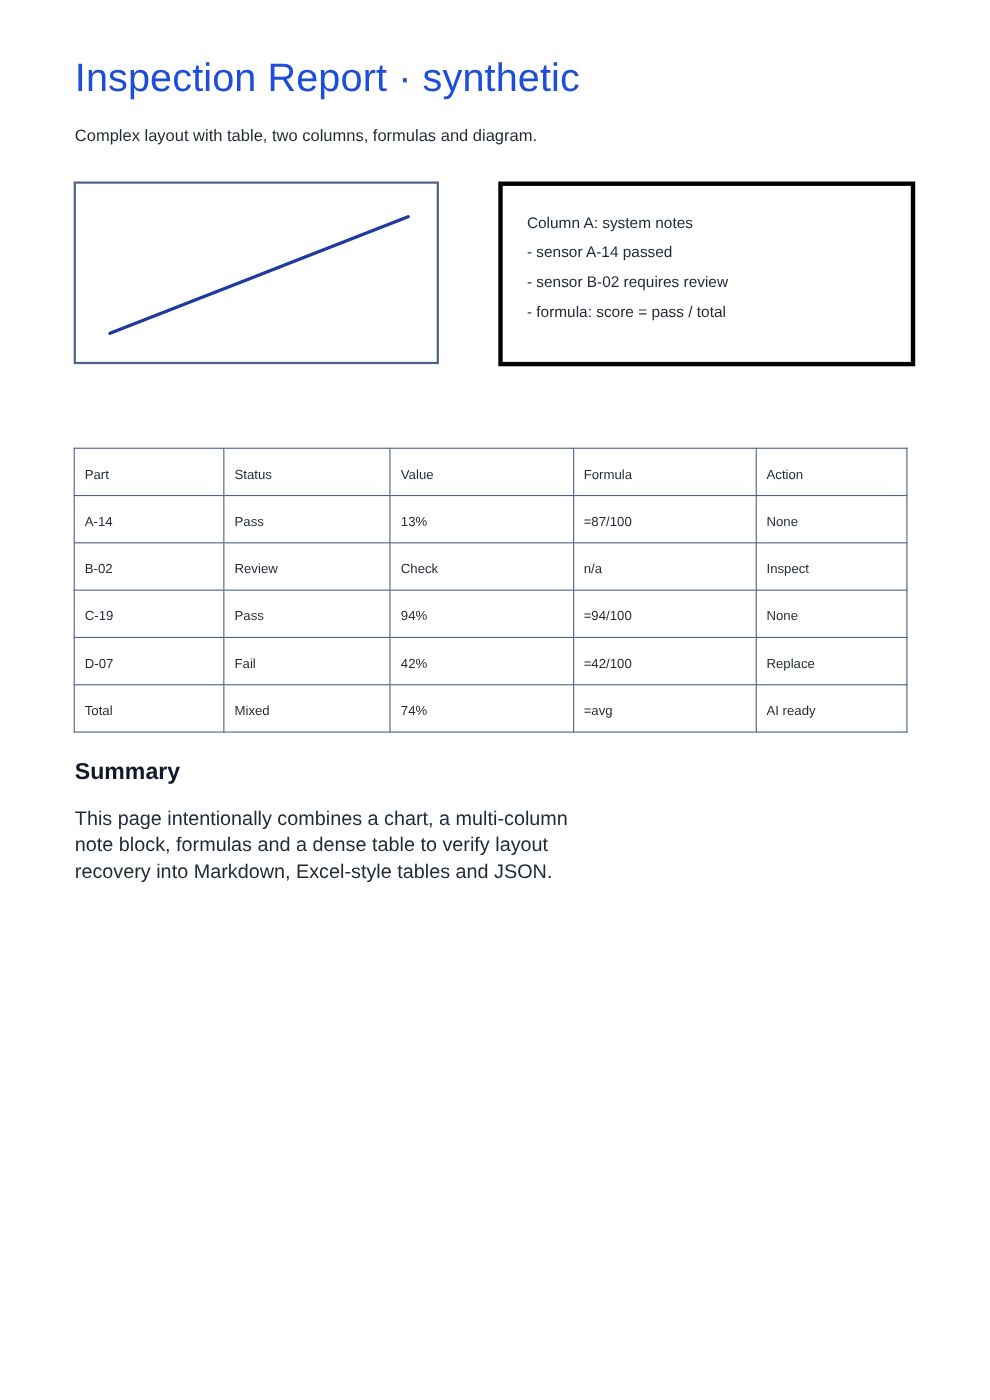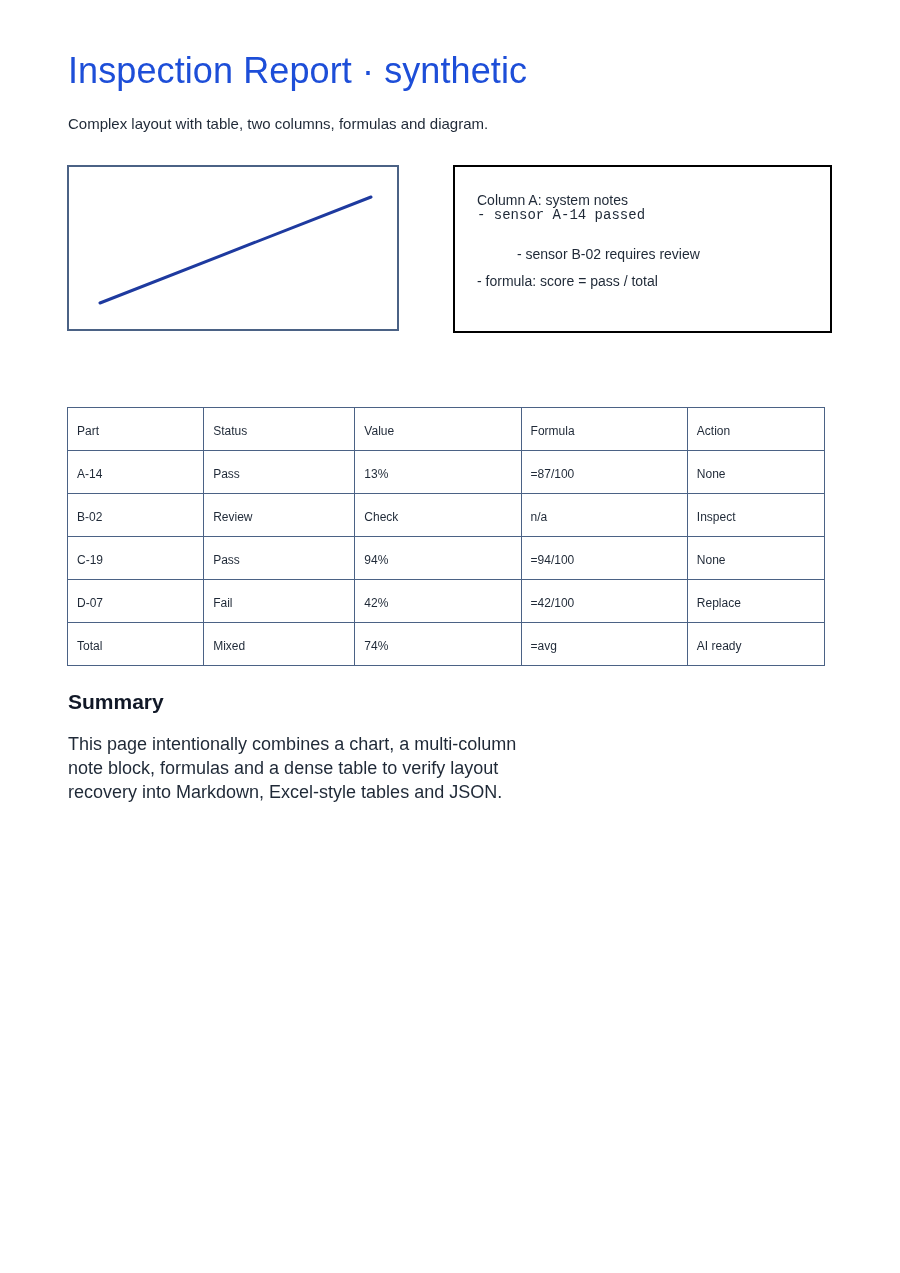--- a/index.html
+++ b/index.html
@@ -15,21 +15,21 @@
     position: absolute; left: 68px; top: 115px; margin: 0;
     font-size: 15px; color: #1f2937;
   }
   .chart-box {
     position: absolute; left: 67px; top: 165px; width: 332px; height: 166px;
     border: 2px solid #4b6285; box-sizing: border-box;
   }
   .chart-box svg { position: absolute; left: 0; top: 0; }
   .notes-box {
     position: absolute; left: 453px; top: 165px; width: 379px; height: 168px;
-    border: 2px solid #000000; box-sizing: border-box;
+    border: 4px solid #000000; box-sizing: border-box;
   }
   .notes-box .line {
     position: absolute; left: 22px; font-size: 14px; color: #1f2937;
   }
   table.data {
     position: absolute; left: 67px; top: 407px; width: 758px;
     border-collapse: collapse; font-size: 12px; color: #1f2937;
   }
   table.data td, table.data th {
     border: 1.5px solid #4b6285; height: 38px; padding: 4px 21px 0 9px;
@@ -51,22 +51,22 @@
 <p class="subtitle">Complex layout with table, two columns, formulas and diagram.</p>
 
 <div class="chart-box">
   <svg width="332" height="166" viewBox="0 0 332 166">
     <line x1="31" y1="136" x2="302" y2="30" stroke="#1e3a9f" stroke-width="3" stroke-linecap="round"></line>
   </svg>
 </div>
 
 <div class="notes-box">
   <div class="line" style="top:25px;">Column A: system notes</div>
-  <div class="line" style="top:40px;font-family:Liberation Mono, monospace;">- sensor A-14 passed</div>
-  <div class="line" style="top:79px;margin-left:40px;">- sensor B-02 requires review</div>
+  <div class="line" style="top:52px;">- sensor A-14 passed</div>
+  <div class="line" style="top:79px;">- sensor B-02 requires review</div>
   <div class="line" style="top:106px;">- formula: score = pass / total</div>
 </div>
 
 <table class="data">
   <colgroup>
     <col style="width:136px">
       <col style="width:151px">
       <col style="width:166px">
       <col style="width:166px">
       <col style="width:137px">

